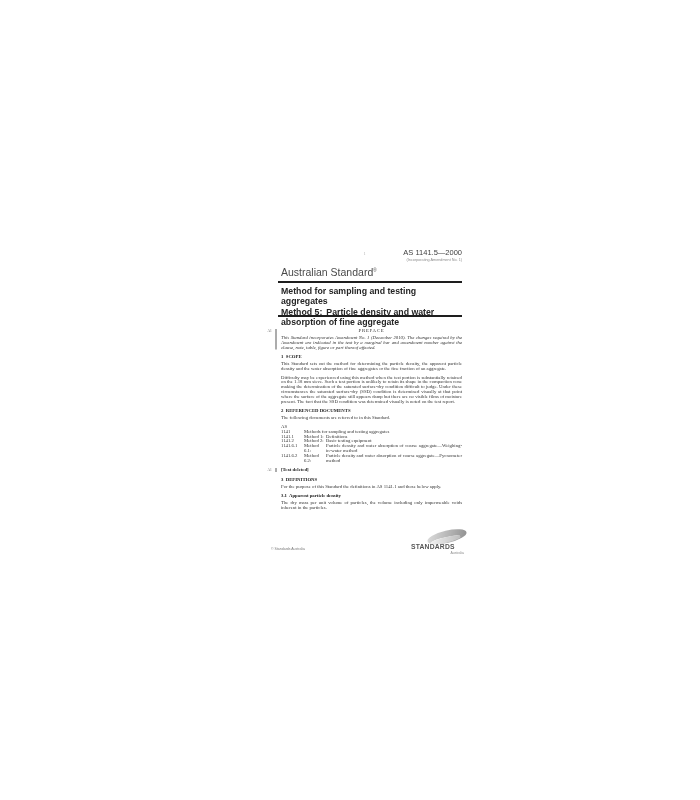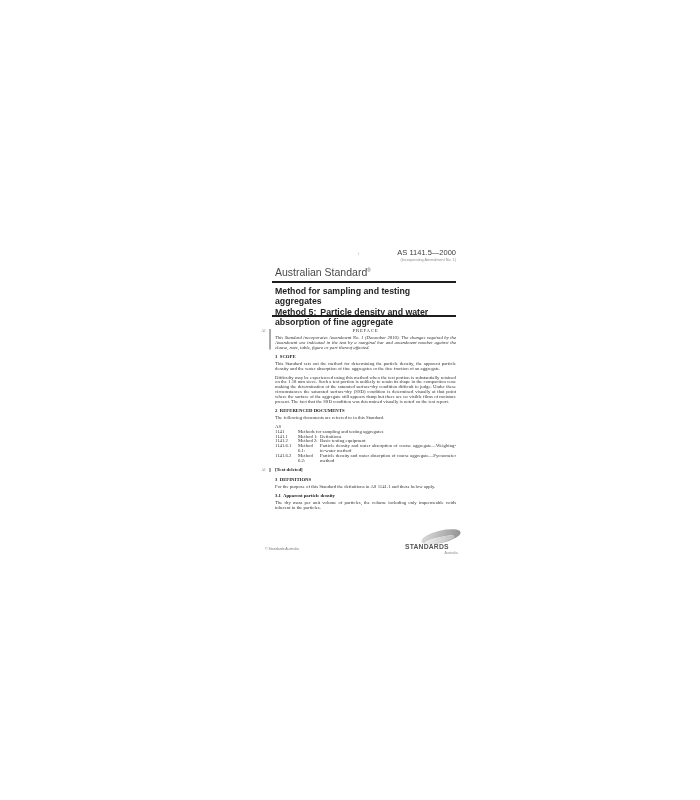--- a/index.html
+++ b/index.html
@@ -1,19 +1,19 @@
 <!DOCTYPE html>
 <html><head>
 <meta charset="utf-8">
 <style>
   * { margin:0; padding:0; box-sizing:border-box; }
   html,body { width:700px; height:800px; background:#ffffff; overflow:hidden; }
   body { font-family:"Liberation Serif", serif; }
 
-  .sheet { position:absolute; left:240px; top:237px; width:240px; height:330px; background:#fff; }
+  .sheet { position:absolute; left:246px; top:237px; width:240px; height:330px; background:#fff; }
   .sheet-inner { position:absolute; left:0; top:0; width:480px; height:660px;
                  transform:scale(0.5); transform-origin:0 0; }
 
   
   .doc-number { position:absolute; top:22px; right:48px; text-align:right;
                 font-family:"Liberation Sans", sans-serif; font-size:15px; color:#3d3d3d; }
   .amend-note { position:absolute; top:41px; right:48px; text-align:right;
                 font-family:"Liberation Sans", sans-serif; font-size:7.5px; color:#8d8d8d; }
   .page-num   { position:absolute; top:27px; left:235px; font-size:9px; color:#b3b3b3; }
 

